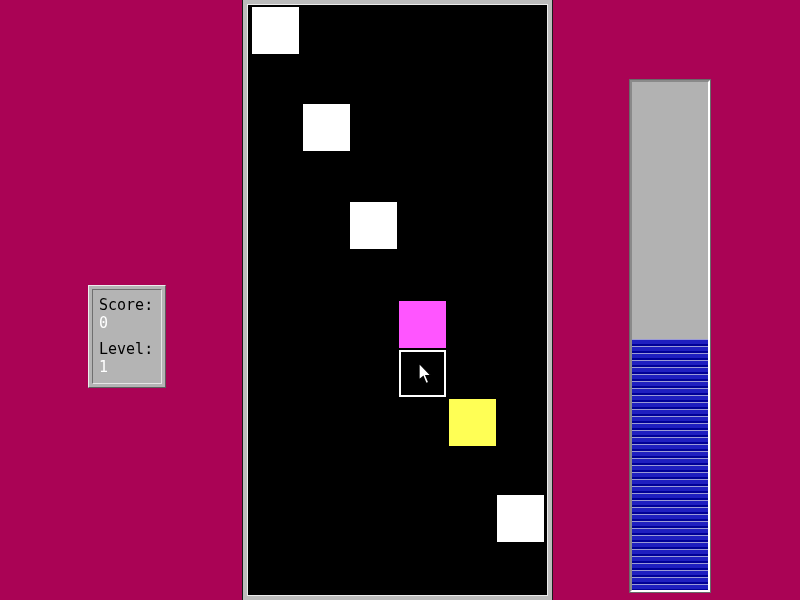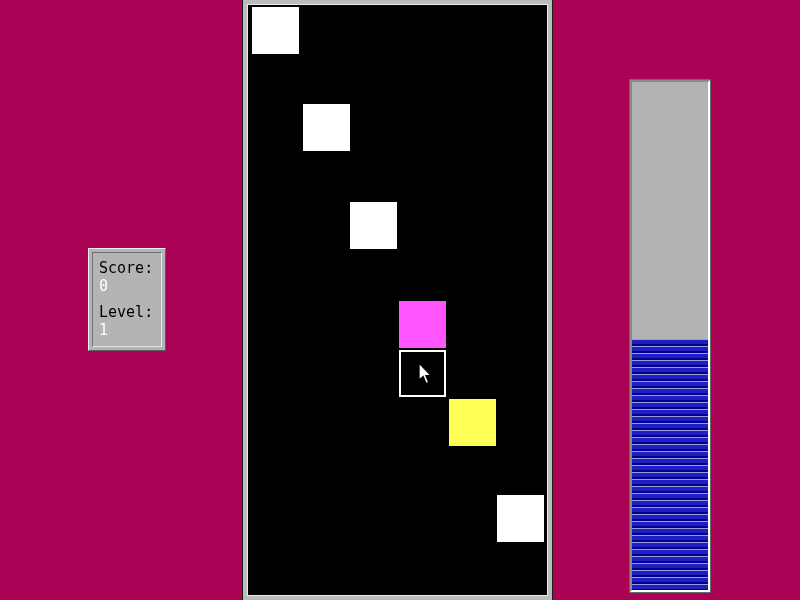--- a/index.html
+++ b/index.html
@@ -57,21 +57,21 @@
     background:#b2b2b2;
   }
   .progress-fill{
     position:absolute;left:0;right:0;bottom:0;
     
   }
 </style>
 </head>
 <body style="background: rgb(170, 3, 85);">
 
-<div class="score-panel" style="background: rgb(180, 180, 180);">
+<div class="score-panel" style="background: rgb(180, 180, 180); margin-top: 37px;">
   <div class="score-panel-inner">
     <div class="lbl">Score:</div>
     <div class="val">0</div>
     <div class="lbl">Level:</div>
     <div class="val">1</div>
   </div>
 </div>
 
 <div class="playfield">
   <div class="field" style="background: rgb(0, 0, 0);">

